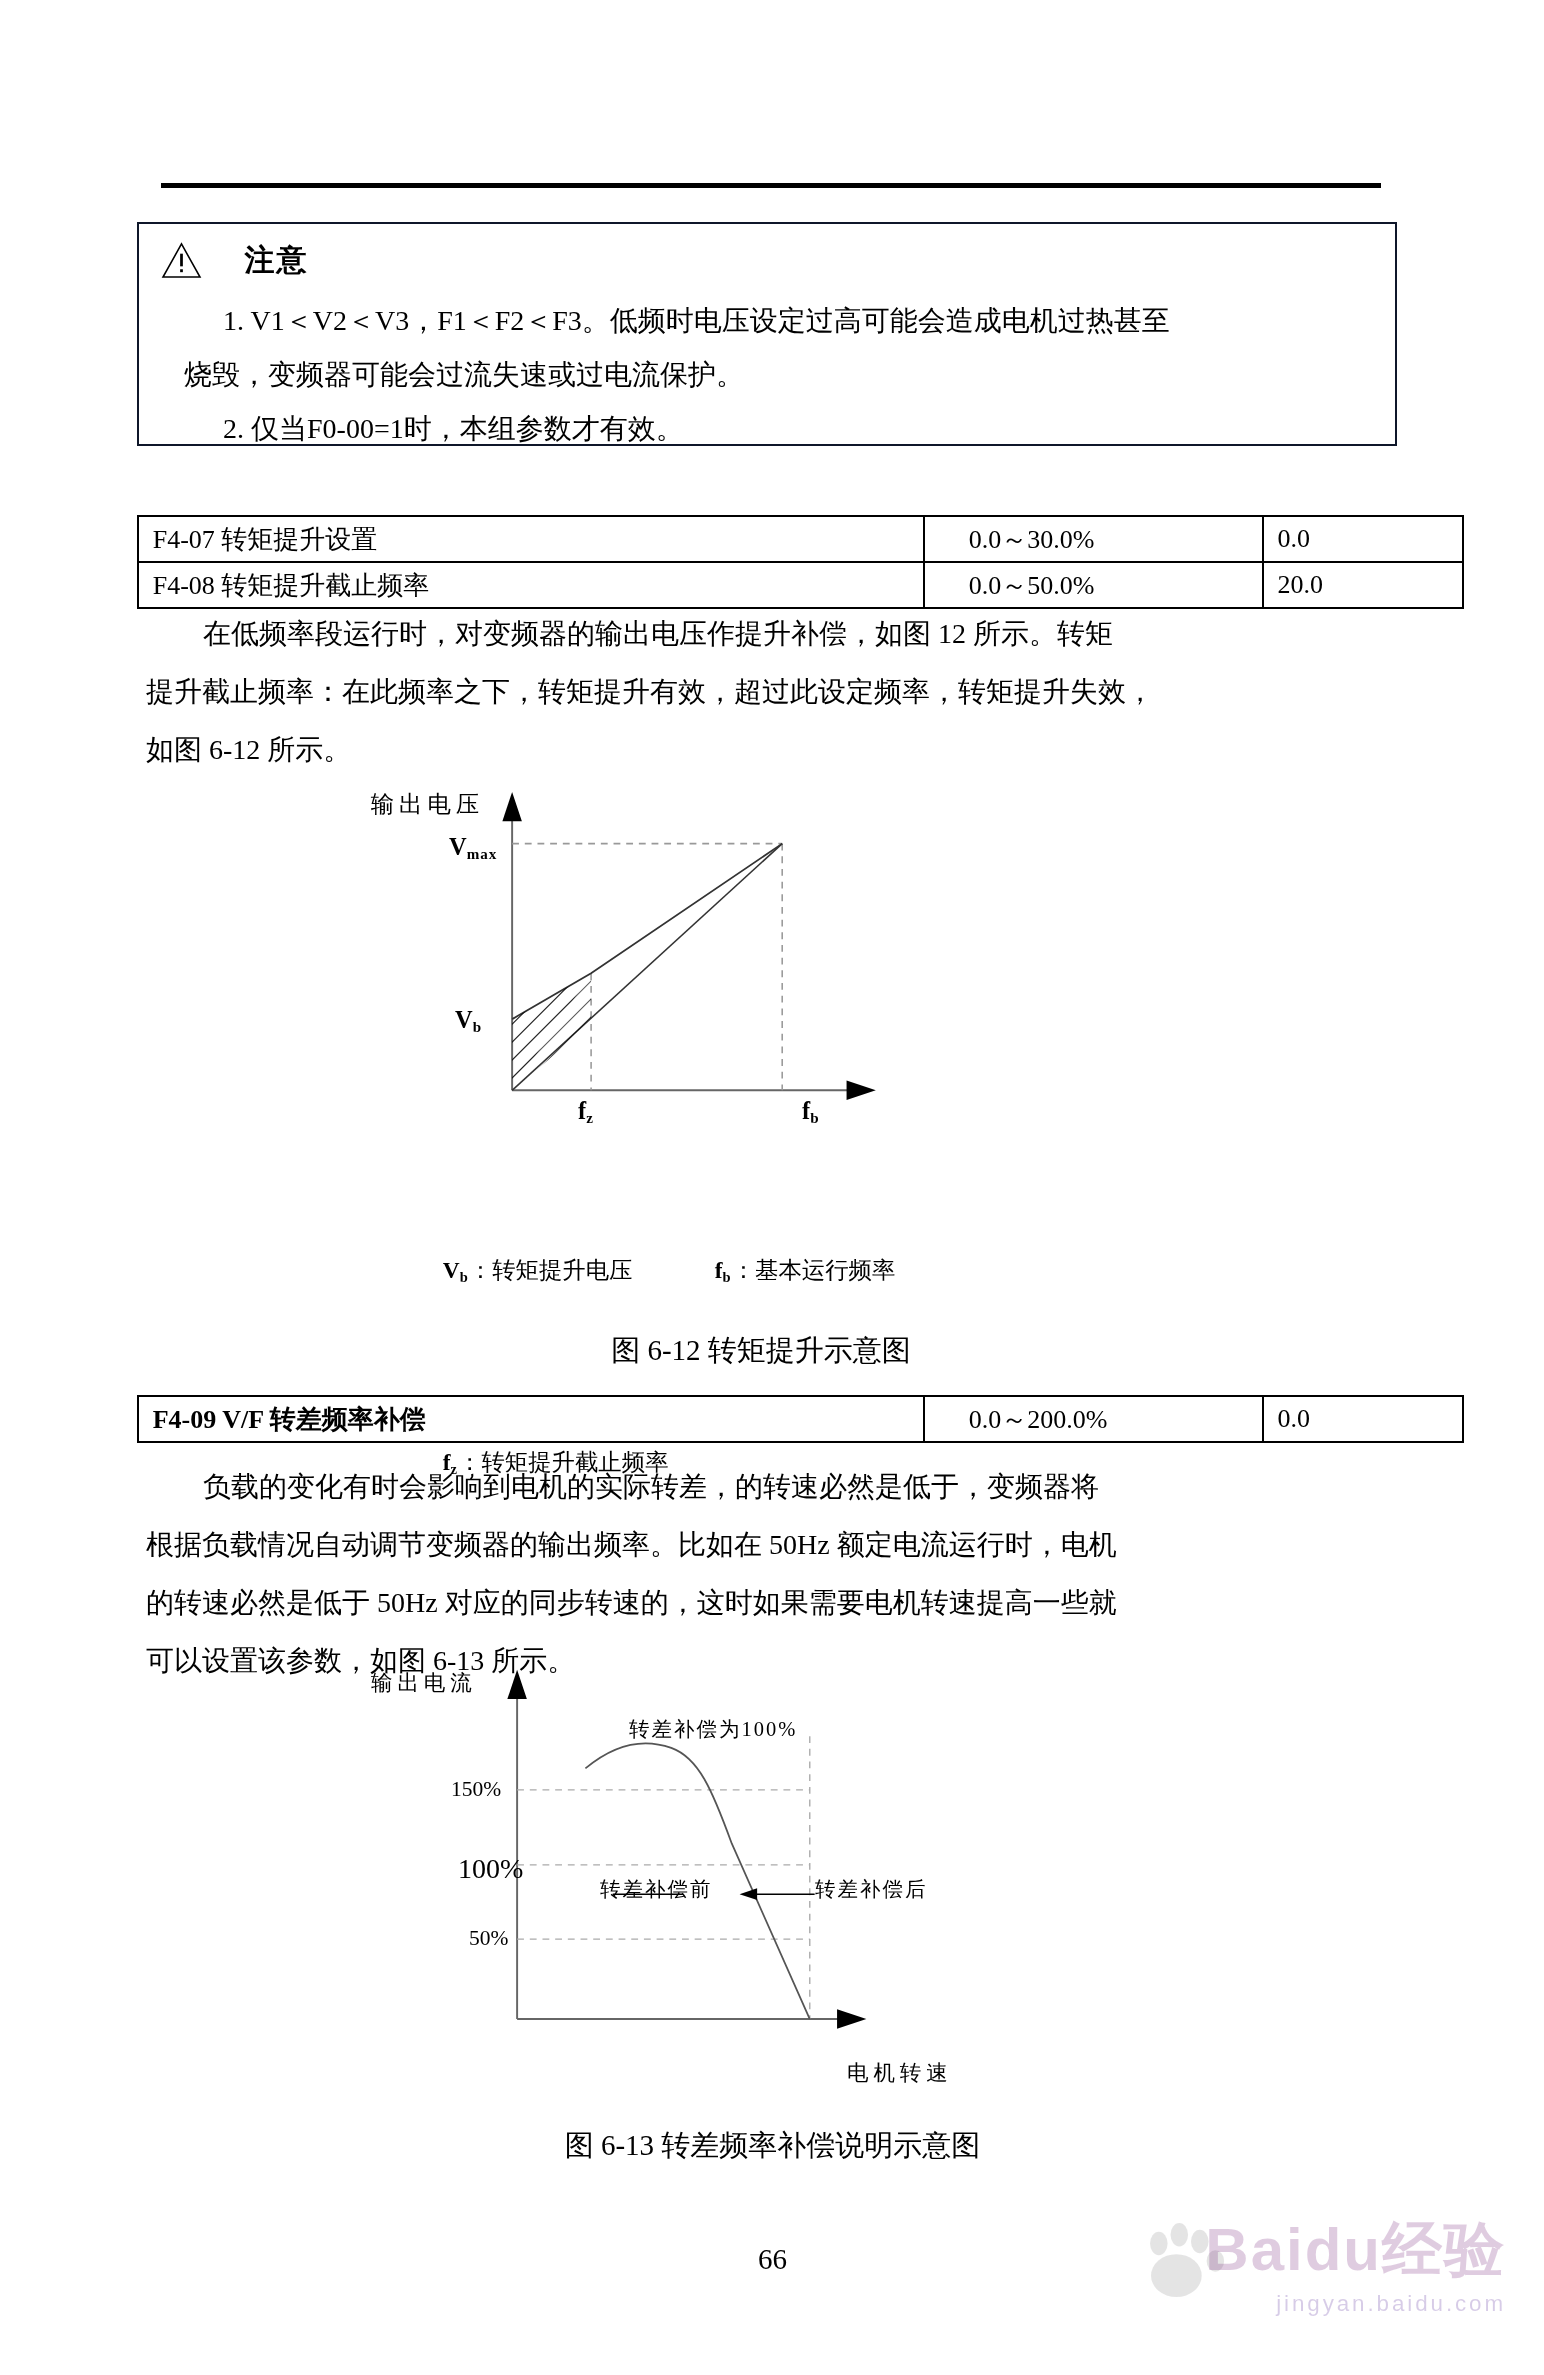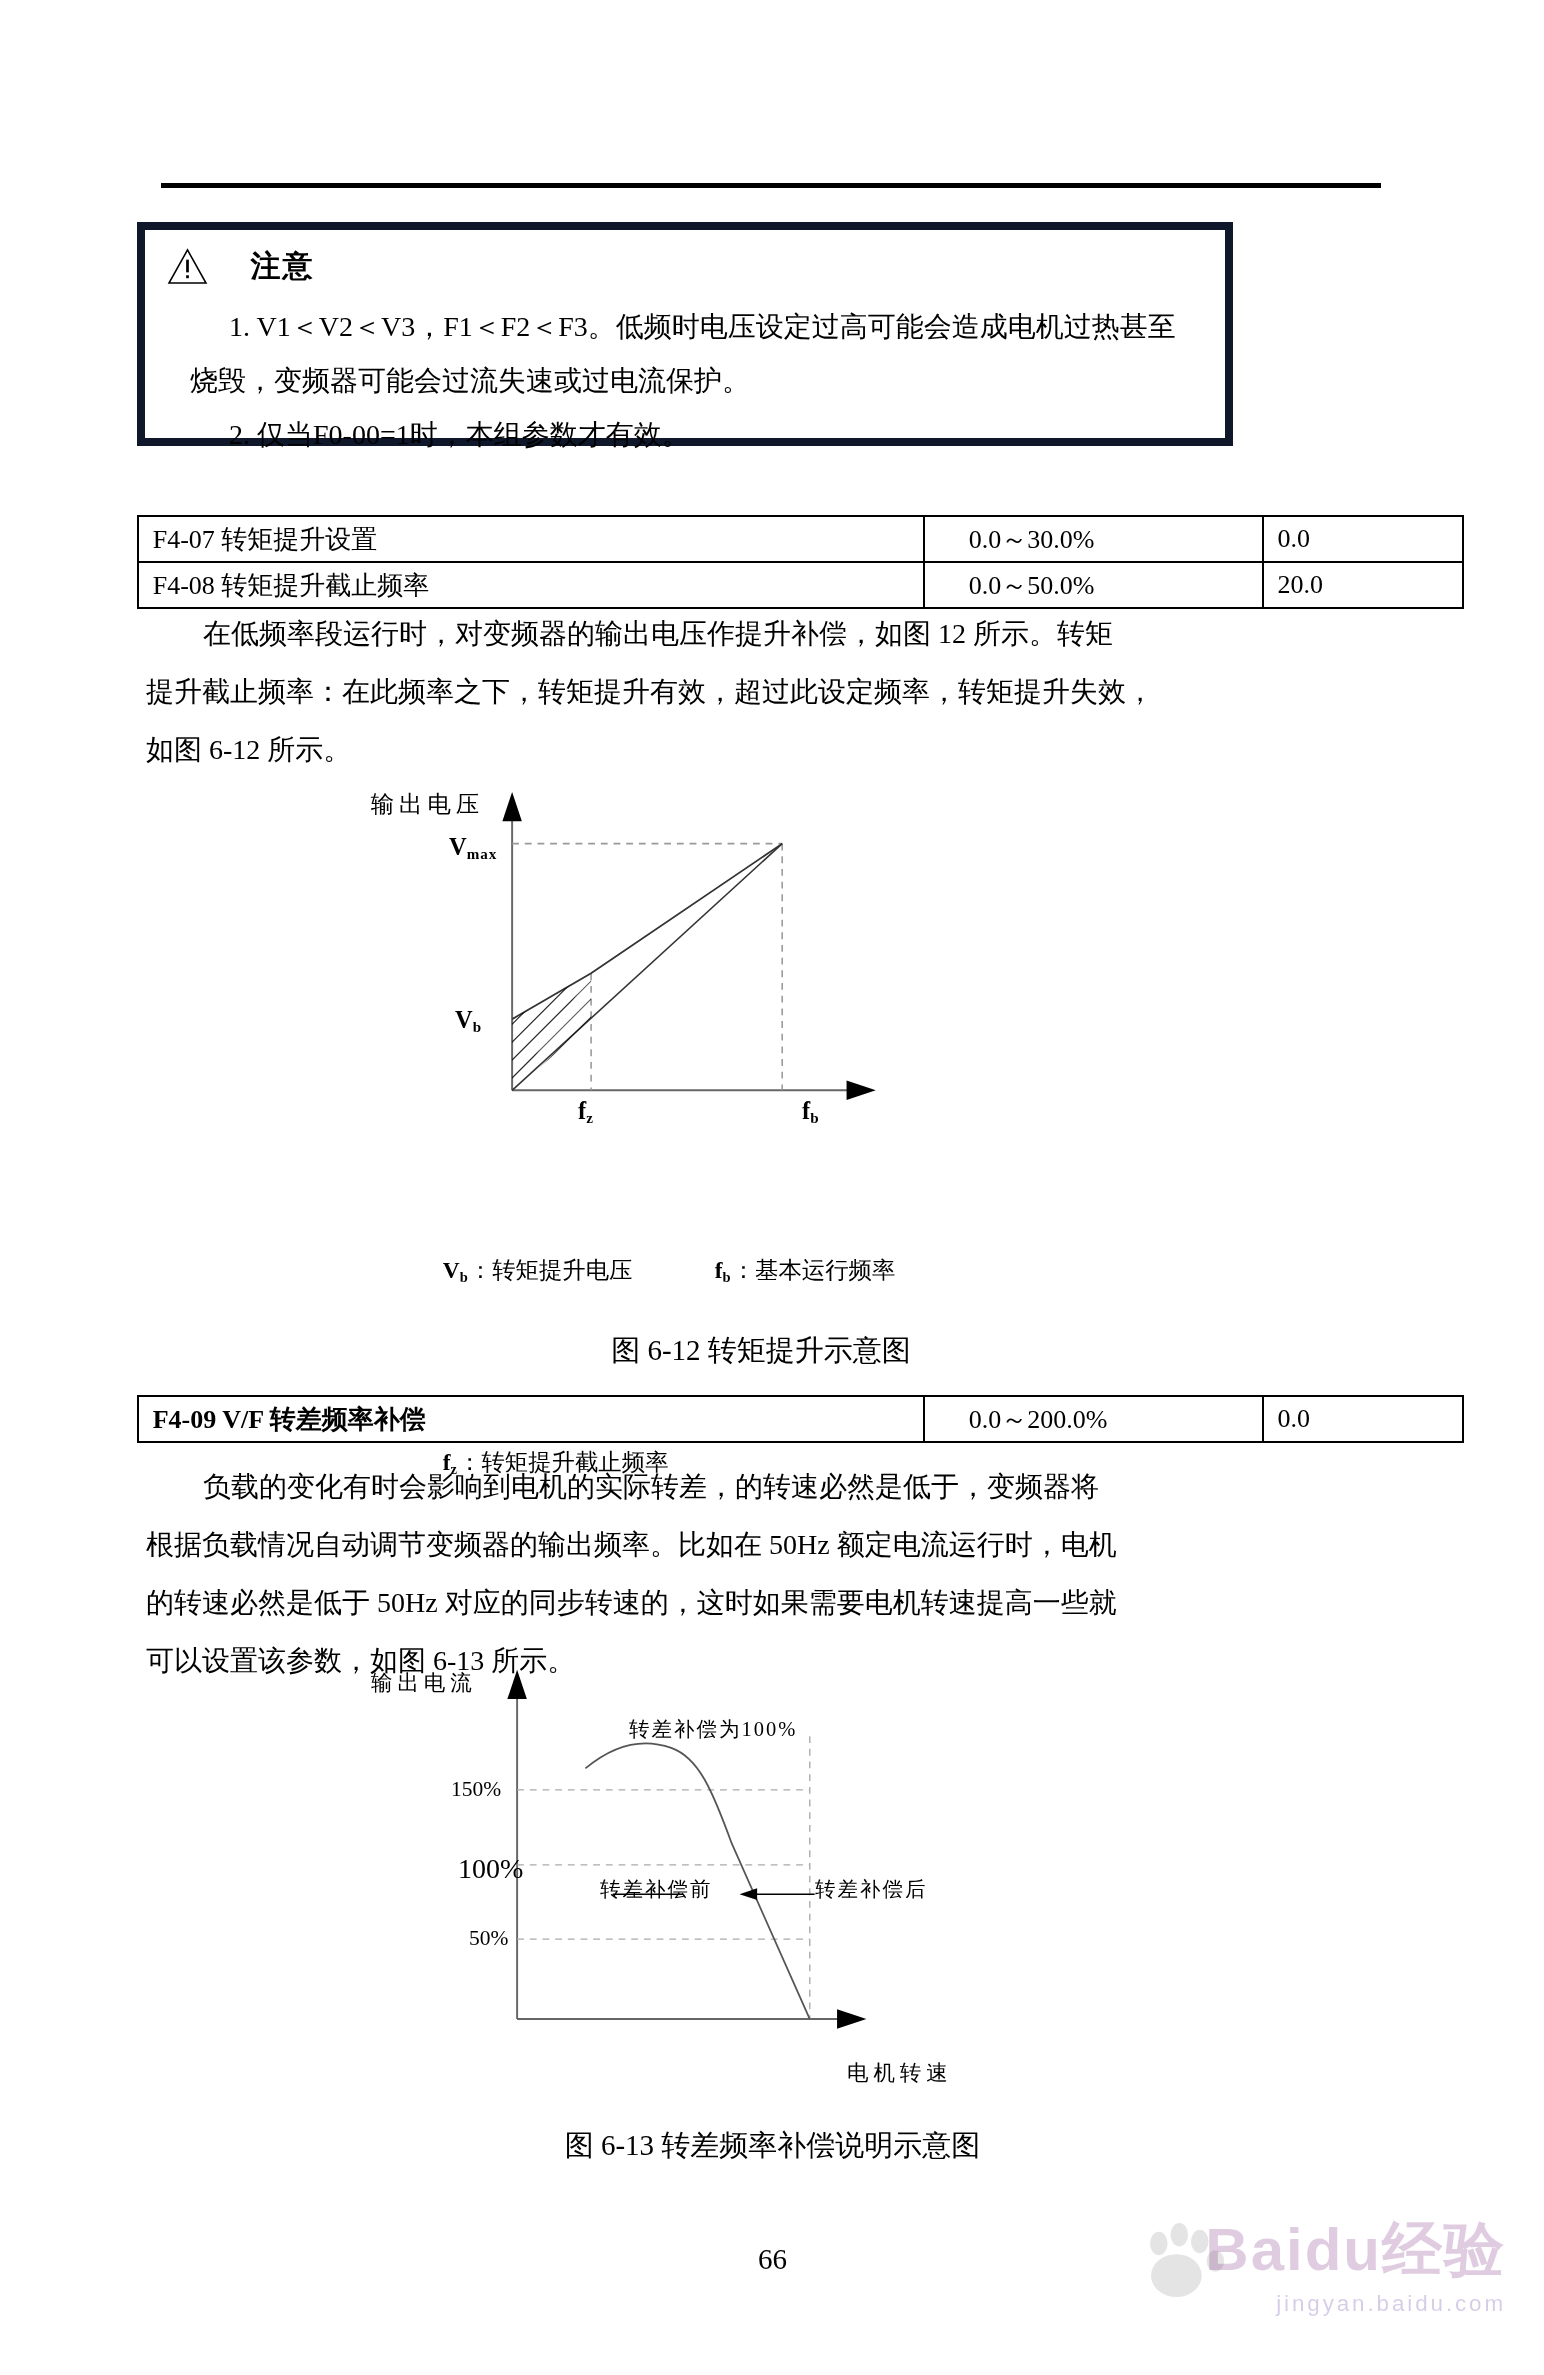--- a/index.html
+++ b/index.html
@@ -7,21 +7,21 @@
     width:1545px;height:2376px;background:#fff;
     font-family:"Liberation Serif","DejaVu Serif",serif;
     color:#000;position:relative;overflow:hidden;
   }
   .page{position:absolute;left:0;top:0;width:1545px;height:2376px;}
 
   
   .top-rule{position:absolute;left:161px;top:183px;width:1220px;height:4.9px;background:#000;}
 
   
-  .notice{position:absolute;left:137px;top:222px;width:1096px;height:224px;border:8px solid #0f172a;box-sizing:border-box;}
+  .notice{position:absolute;left:137px;top:222px;width:1260px;height:224px;border:2px solid #0f172a;box-sizing:border-box;}
   .notice-head{position:absolute;left:21.5px;top:15.6px;display:flex;align-items:center;gap:43px;}
   .warn-tri{width:41px;height:37px;position:relative;}
   .warn-tri svg{display:block;}
   .notice-title{font-family:"Liberation Sans","DejaVu Sans",sans-serif;font-weight:bold;font-size:30px;letter-spacing:2px;}
   .notice-body{position:absolute;left:45px;top:70px;width:1200px;font-size:28px;line-height:54px;}
   .notice-body .ln{white-space:nowrap;}
   .notice-body .ln.indent{text-indent:39px;}
 
   
   .ptable{position:absolute;border-collapse:collapse;table-layout:fixed;}

